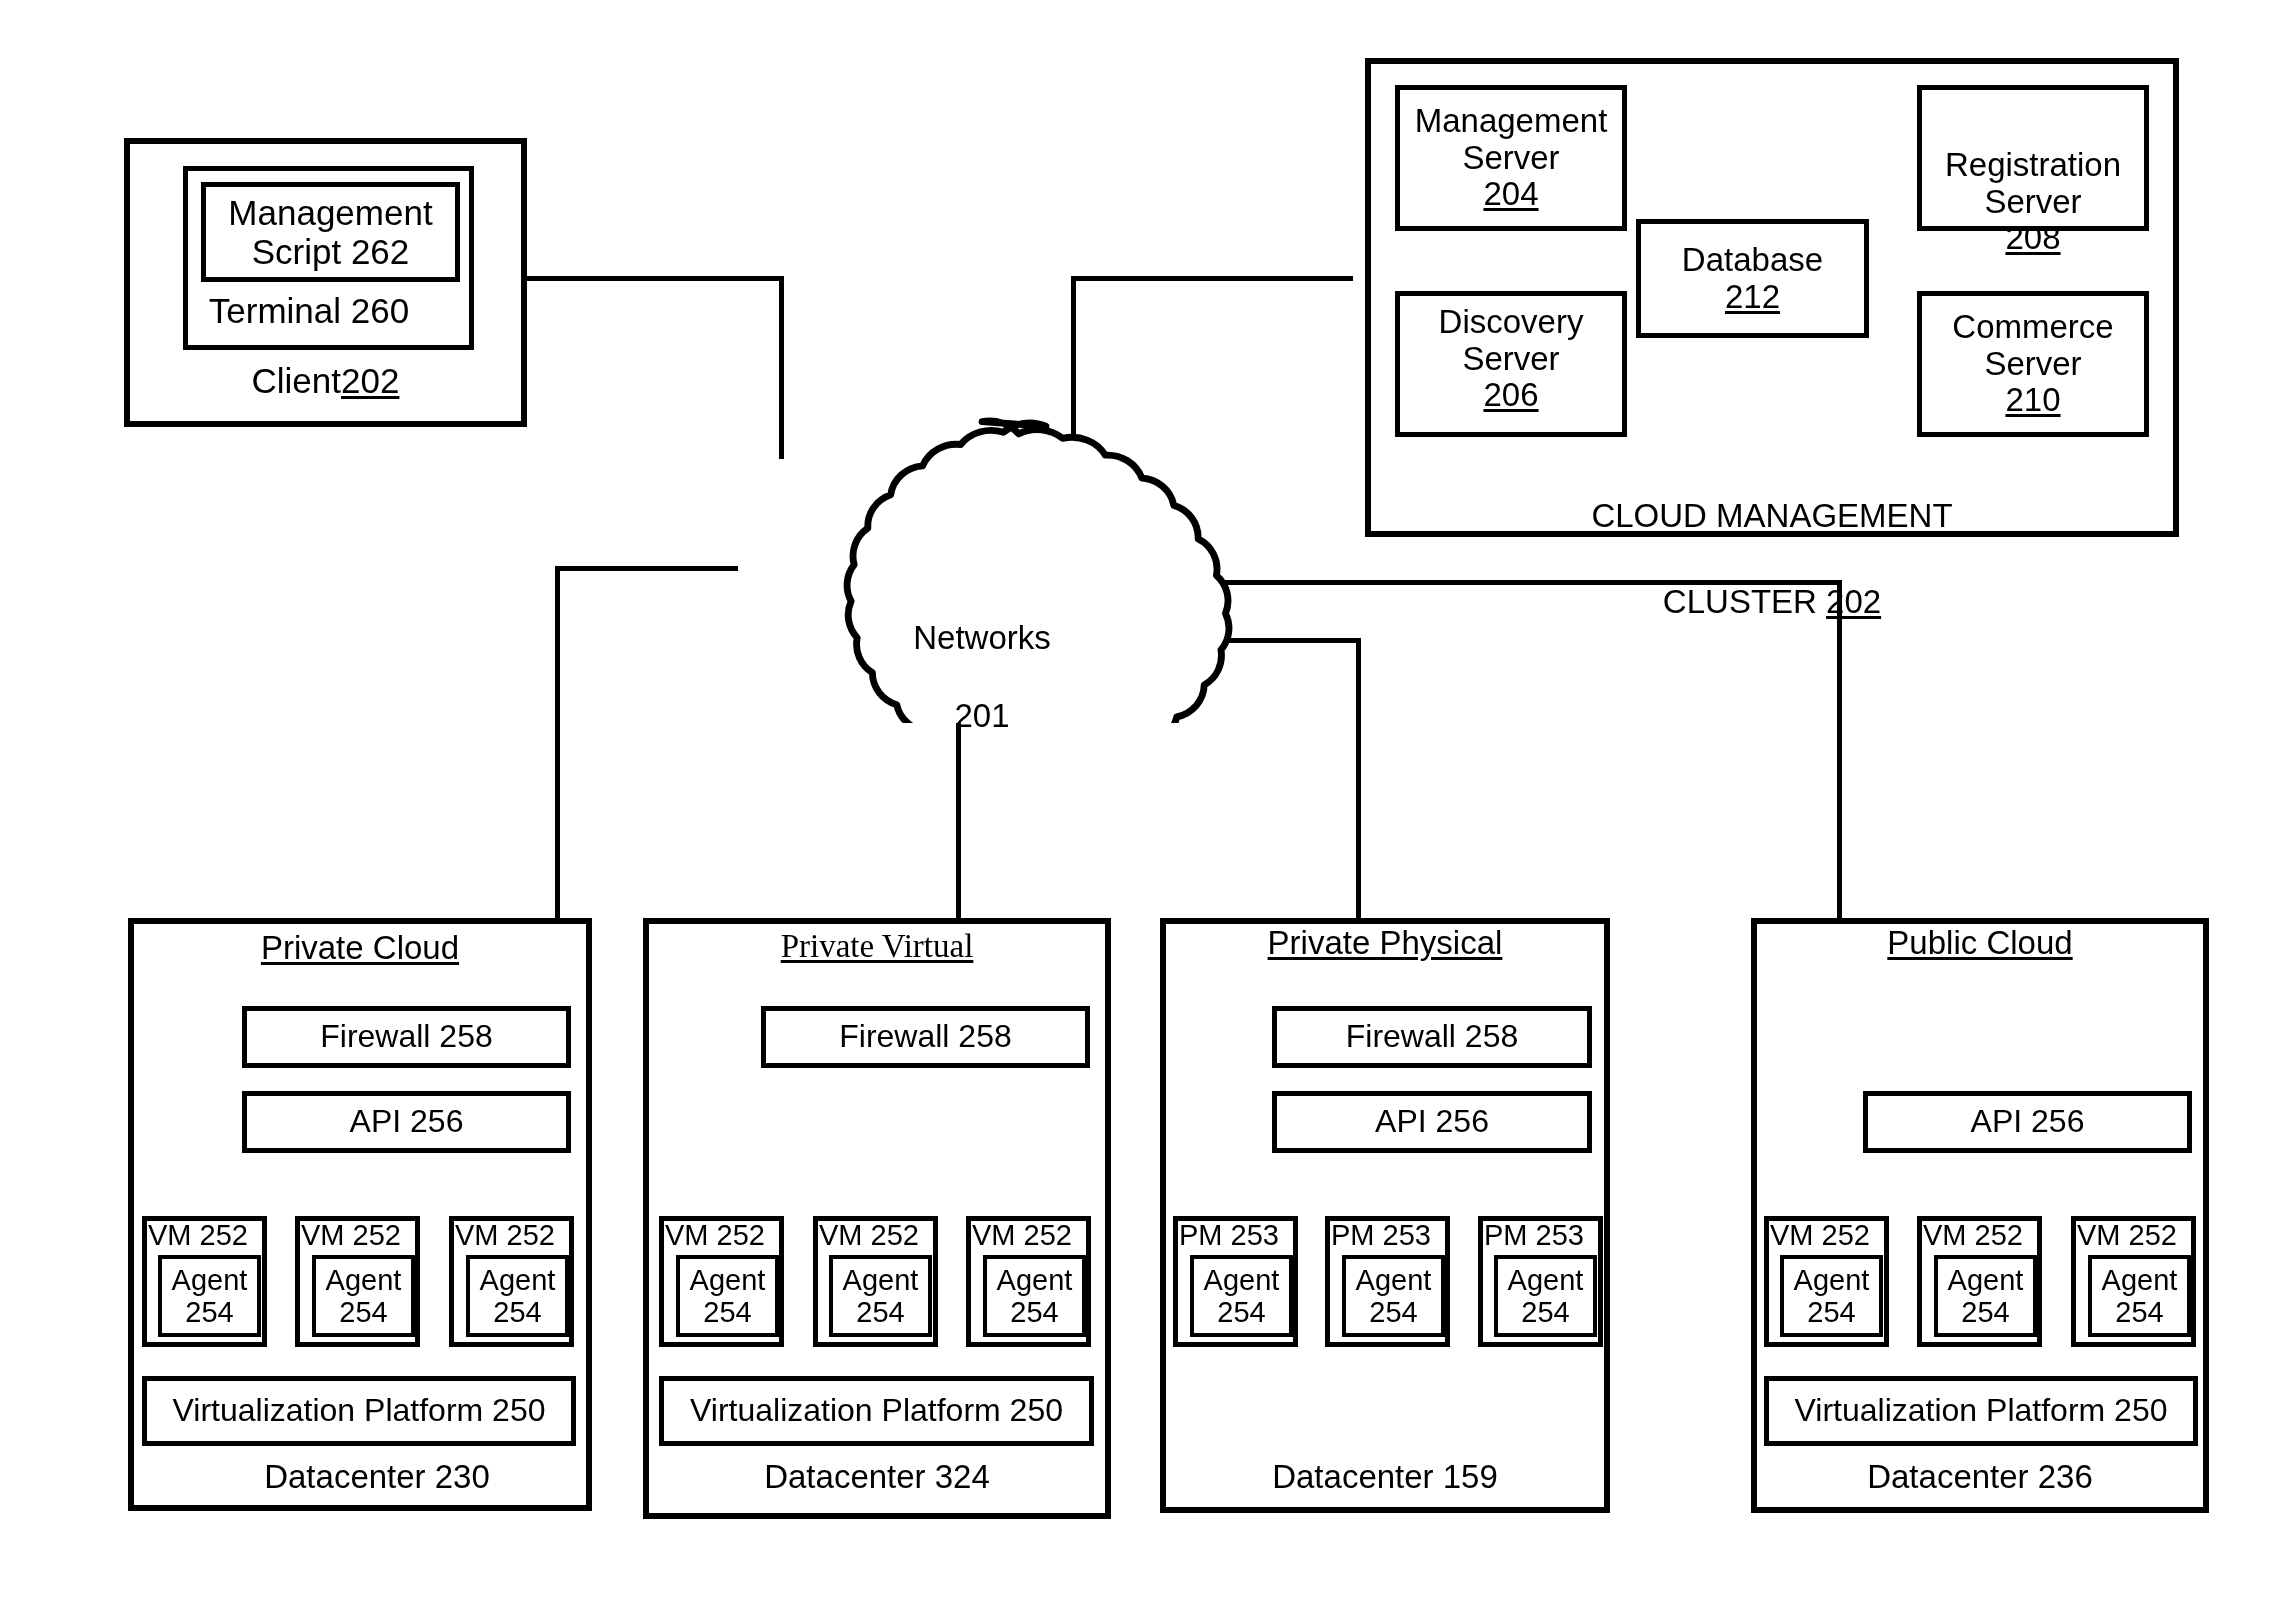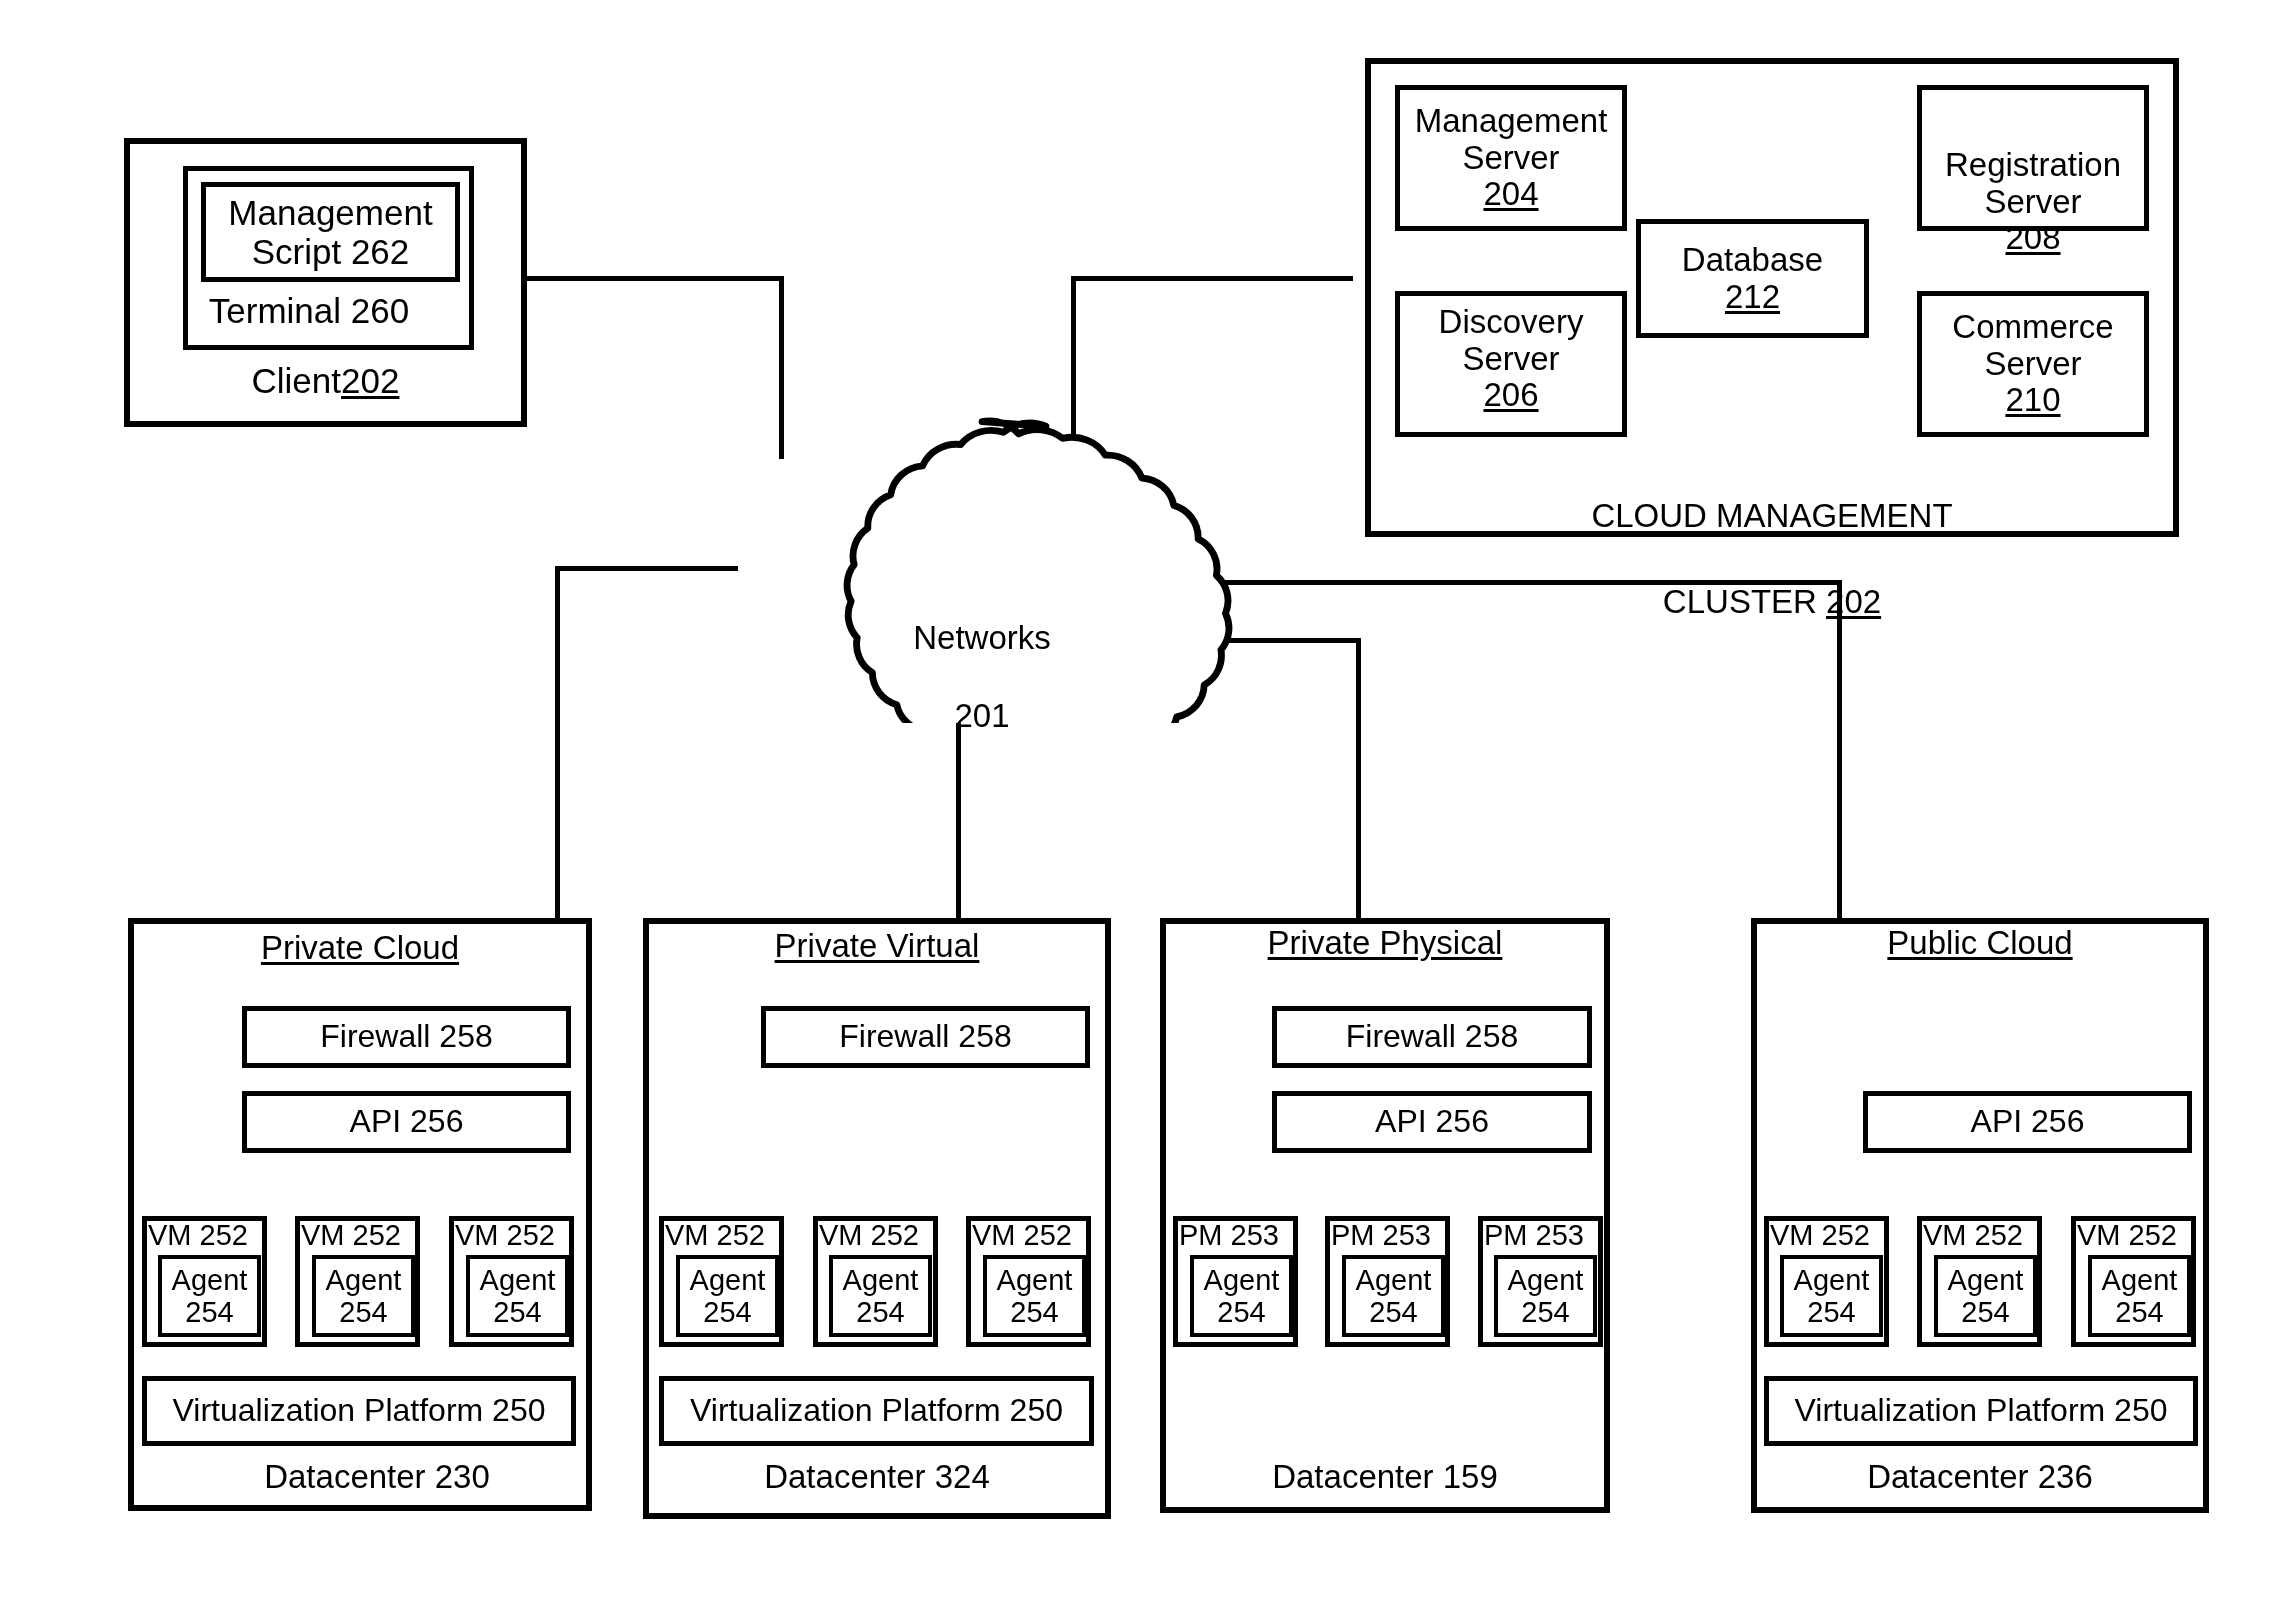--- a/index.html
+++ b/index.html
@@ -223,21 +223,21 @@
   <div class="lbl t-38" style="left:452px; top:1219px; width:119px; text-align:left; padding-left:3px;">VM 252</div>
   <div class="box thin" style="left:466px; top:1255px; width:103px; height:82px;"></div>
   <div class="lbl t-38 vc-col" style="left:466px; top:1255px; width:103px; height:82px;">Agent
 254</div>
 
   <div class="box" style="left:142px; top:1376px; width:434px; height:70px;"></div>
   <div class="lbl t-42 vc" style="left:142px; top:1376px; width:434px; height:70px;">Virtualization Platform 250</div>
   <div class="lbl t-44" style="left:145px; top:1459px; width:464px;">Datacenter 230</div>
 
   <div class="box thick" style="left:643px; top:918px; width:468px; height:601px;"></div>
-  <div class="lbl t-44 u" style="left:643px; top:928px; width:468px;">Private Virtual</div>
+  <div class="lbl t-44 u" style="left:643px; top:928px; width:468px;font-family:Liberation Serif, serif;">Private Virtual</div>
   <div class="box" style="left:761px; top:1006px; width:329px; height:62px;"></div>
   <div class="lbl t-42 vc" style="left:761px; top:1006px; width:329px; height:62px;">Firewall 258</div>
 
   <div class="box" style="left:659px; top:1216px; width:125px; height:131px;"></div>
   <div class="lbl t-38" style="left:662px; top:1219px; width:119px; text-align:left; padding-left:3px;">VM 252</div>
   <div class="box thin" style="left:676px; top:1255px; width:103px; height:82px;"></div>
   <div class="lbl t-38 vc-col" style="left:676px; top:1255px; width:103px; height:82px;">Agent
 254</div>
 
   <div class="box" style="left:813px; top:1216px; width:125px; height:131px;"></div>

